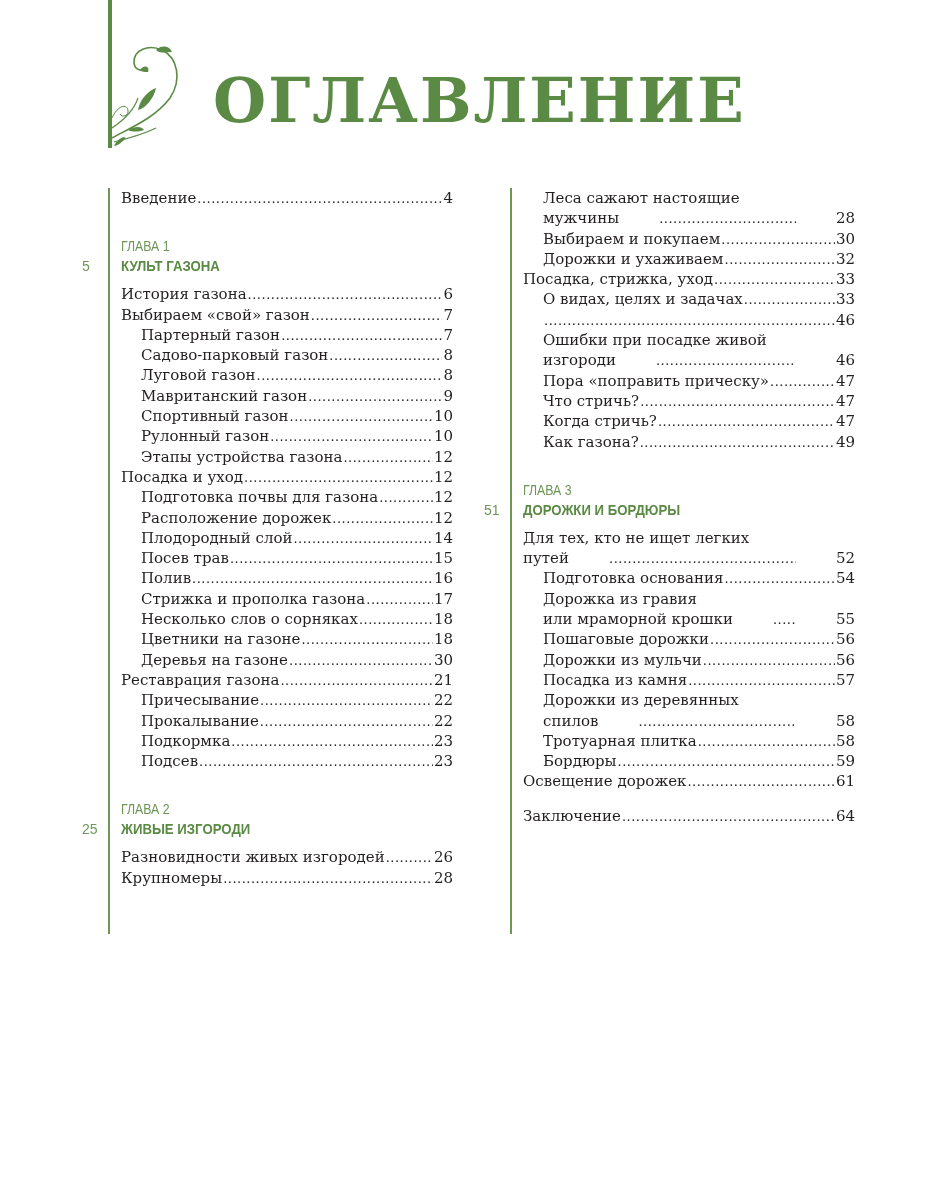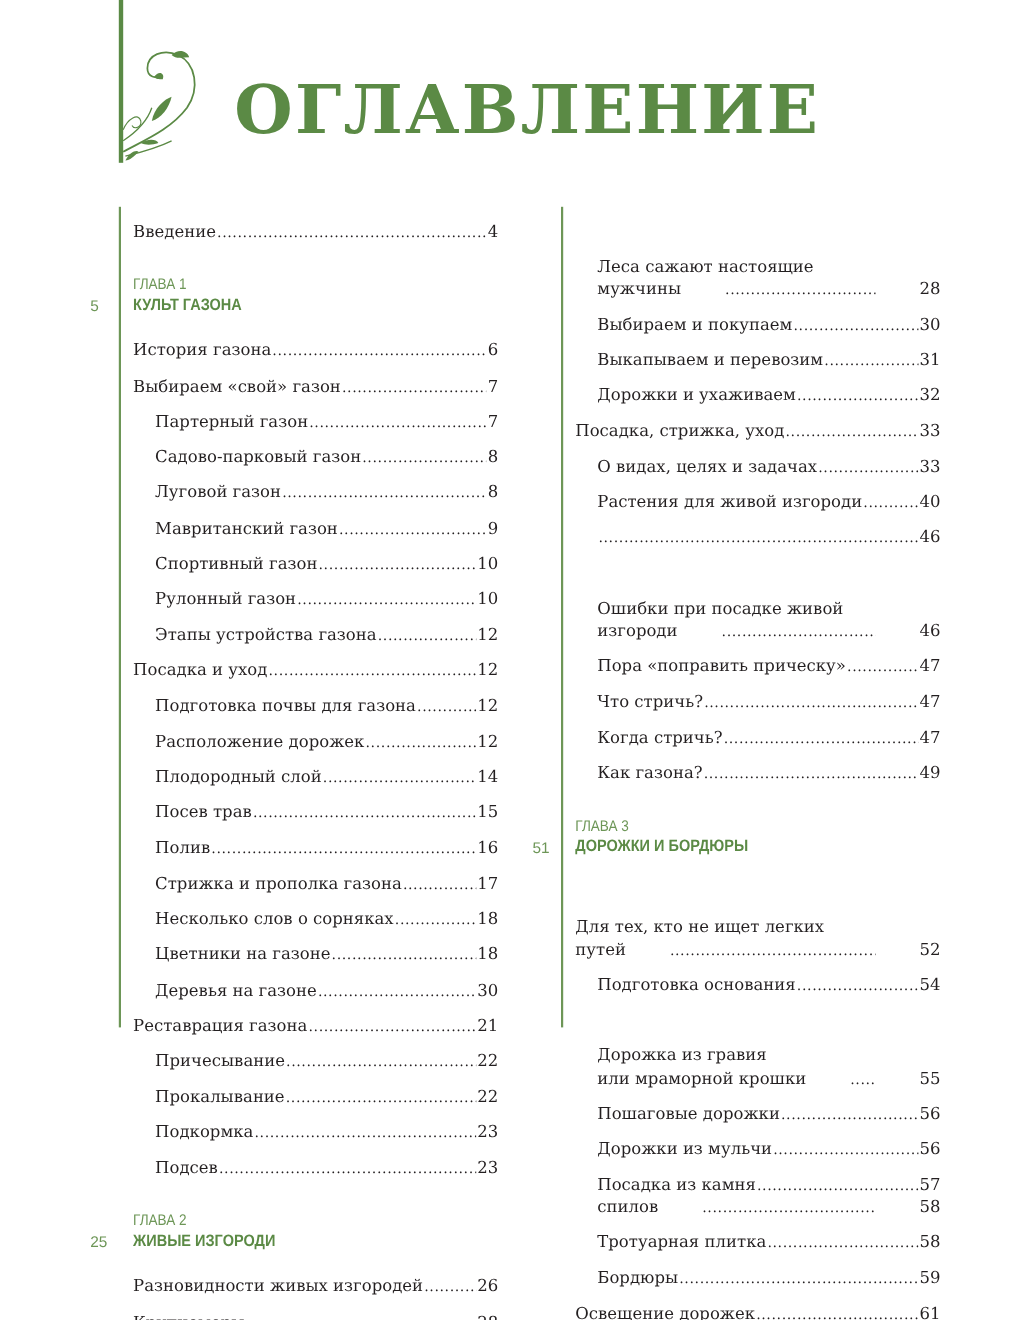--- a/index.html
+++ b/index.html
@@ -15,30 +15,30 @@
                 font-size: 61px; letter-spacing: 2px; color: #5b8a45; line-height: 1; }
 
   
   .col { position: absolute; top: 188px; }
   .col-left { left: 108px; width: 345px; height: 746px; }
   .col-right { left: 510px; width: 345px; height: 746px; }
   .col .rule { position: absolute; left: 0; top: 0; width: 2px; height: 100%; background: #6d9657; }
 
   .entries { position: absolute; left: 13px; right: 0; top: 0; }
   .entry { display: flex; align-items: baseline; font-size: 15px; line-height: 20.3px; height: 20.3px;
-           white-space: nowrap; margin-top: 12px; }
+           white-space: nowrap; }
   .entry.sub { padding-left: 20px; }
   .entry .t { flex: 0 0 auto; }
   .entry .dots { flex: 1 1 auto; overflow: hidden; margin: 0 1px; color: #231f20; }
   .entry .dots::before { content: "......................................................................................................................................................"; letter-spacing: 0.5px; font-size: 13px; }
   .entry .p { flex: 0 0 auto; }
 
   .entry-2l { font-size: 15px; line-height: 20.3px; }
   .entry-2l.sub { padding-left: 20px; }
-  .entry-2l .l1 { display: block; height: 20.3px; white-space: nowrap; margin-top: 44px; }
+  .entry-2l .l1 { display: block; height: 20.3px; white-space: nowrap; }
   .entry-2l .l2 { display: flex; align-items: baseline; height: 20.3px; white-space: nowrap; gap: 39px; }
   .entry-2l .l2 .dots { flex: 1 1 auto; overflow: hidden; margin: 0 1px; }
   .entry-2l .l2 .dots::before { content: "......................................................................................................................................................"; letter-spacing: 0.5px; font-size: 13px; }
 
   .gap-lg { height: 28px; }
   .gap-md { height: 14px; }
   .gap-sm { height: 8px; }
 
   .chapter { position: relative; }
   .chapter .label { font-family: "Liberation Sans", "DejaVu Sans", sans-serif; font-size: 14px;
@@ -249,43 +249,33 @@
               <span class="dots"></span>
               <span>28</span>
             </span>
           </div>
           <div class="entry sub">
             <span class="t">Выбираем и покупаем</span>
             <span class="dots"></span>
             <span class="p">30</span>
           </div>
           <div class="entry sub">
-            <span class="t">Выкапываем и перевозим</span>
-            <span class="dots"></span>
-            <span class="p">31</span>
-          </div>
-          <div class="entry sub">
             <span class="t">Дорожки и ухаживаем</span>
             <span class="dots"></span>
             <span class="p">32</span>
           </div>
           <div class="entry">
             <span class="t">Посадка, стрижка, уход</span>
             <span class="dots"></span>
             <span class="p">33</span>
           </div>
           <div class="entry sub">
             <span class="t">О видах, целях и задачах</span>
             <span class="dots"></span>
             <span class="p">33</span>
-          </div>
-          <div class="entry sub">
-            <span class="t">Растения для живой изгороди</span>
-            <span class="dots"></span>
-            <span class="p">40</span>
           </div>
           <div class="entry sub">
             <span class="dots"></span>
             <span class="p">46</span>
           </div>
           <div class="entry-2l sub">
             <span class="l1">Ошибки при посадке живой</span>
             <span class="l2">
               <span>изгороди</span>
               <span class="dots"></span>
@@ -354,20 +344,21 @@
             <span class="t">Дорожки из мульчи</span>
             <span class="dots"></span>
             <span class="p">56</span>
           </div>
           <div class="entry sub">
             <span class="t">Посадка из камня</span>
             <span class="dots"></span>
             <span class="p">57</span>
           </div>
           <div class="entry-2l sub">
+            <span class="l1">Дорожки из деревянных</span>
             <span class="l2">
               <span>спилов</span>
               <span class="dots"></span>
               <span>58</span>
             </span>
           </div>
           <div class="entry sub">
             <span class="t">Тротуарная плитка</span>
             <span class="dots"></span>
             <span class="p">58</span>

